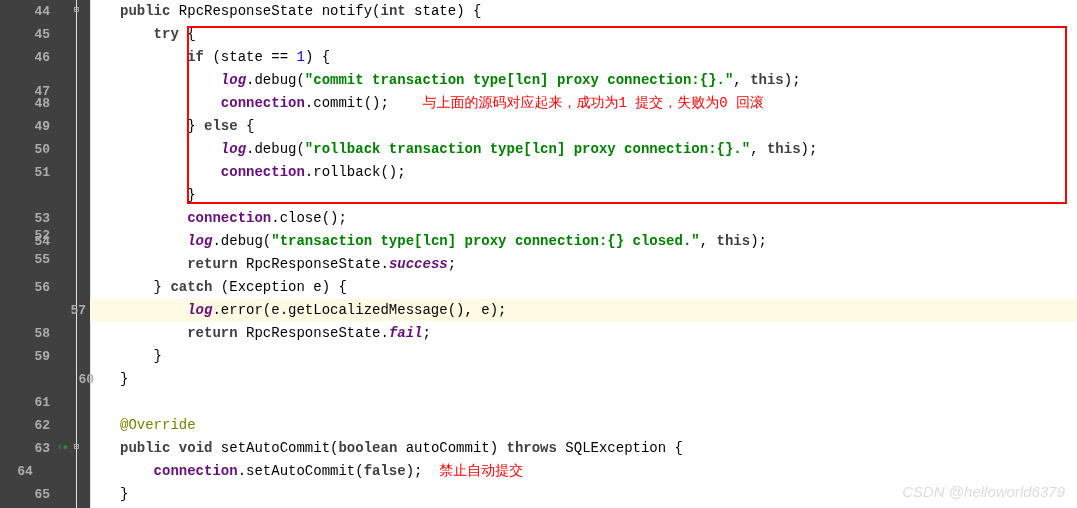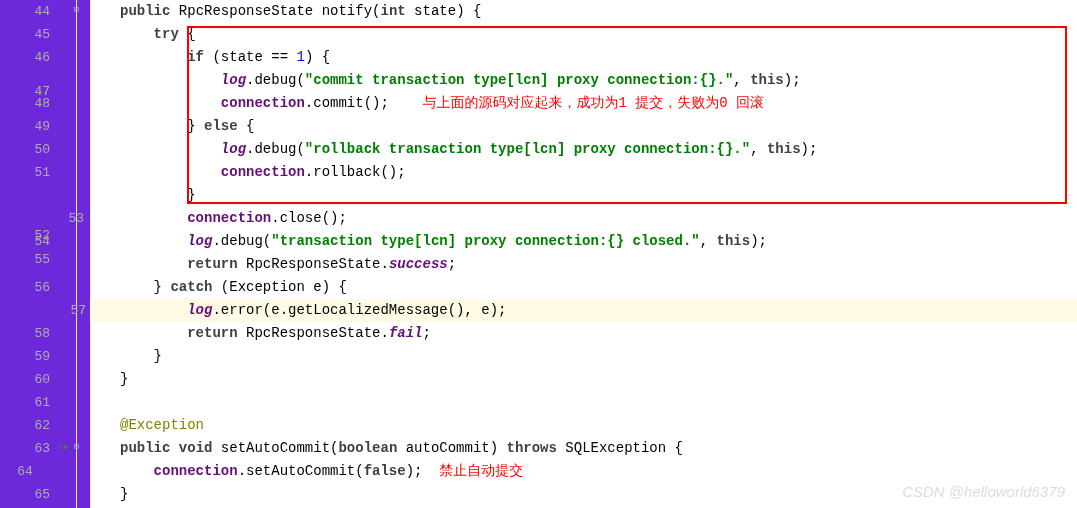--- a/index.html
+++ b/index.html
@@ -12,22 +12,23 @@
     width: 1077px;
     height: 508px;
     overflow: hidden;
   }
   .gutter {
     position: absolute;
     left: 0;
     top: 0;
     width: 90px;
     height: 100%;
-    background: #6d28d9;
+    background: #404040;
     border-right: 1px solid #e4e4e4;
+    font-weight: bold;
   }
   .line-num {
     position: absolute;
     left: 0;
     width: 50px;
     text-align: right;
     color: #adadad;
     font-size: 13px;
   }
   .fold-line {
@@ -109,28 +110,28 @@
   <div class="fold-line"></div>
 <div class="line-num" style="top: 4px;">44</div>
     <div class="line-num" style="top: 27px;">45</div>
     <div class="line-num" style="top: 50px;">46</div>
     <div class="line-num" style="top: 84px;">47</div>
     <div class="line-num" style="top: 96px;">48</div>
     <div class="line-num" style="top: 119px;">49</div>
     <div class="line-num" style="top: 142px;">50</div>
     <div class="line-num" style="top: 165px;">51</div>
     <div class="line-num" style="top: 188px; margin-top: 40px;">52</div>
-    <div class="line-num" style="top: 211px; padding-left: 34px;">53</div>
+    <div class="line-num" style="top: 211px;">53</div>
     <div class="line-num" style="top: 234px;">54</div>
     <div class="line-num" style="top: 252px;">55</div>
     <div class="line-num" style="top: 280px;">56</div>
     <div class="line-num" style="top: 303px; padding-left: 36px;">57</div>
     <div class="line-num" style="top: 326px;">58</div>
     <div class="line-num" style="top: 349px;">59</div>
-    <div class="line-num" style="top: 372px;">60</div>
+    <div class="line-num" style="top: 372px; padding-left: 44px;">60</div>
     <div class="line-num" style="top: 395px;">61</div>
     <div class="line-num" style="top: 418px;">62</div>
     <div class="line-num" style="top: 441px;">63</div>
     <div class="line-num" style="top: 464px; text-align: center;">64</div>
     <div class="line-num" style="top: 487px;">65</div>
     <div class="fold-mark" style="top: 6px;">⊟</div>
     <div class="fold-mark" style="top: 443px;">⊟</div>
   </div>
 
 <div class="bulb">💡</div>
@@ -165,21 +166,21 @@
   <div class="code-line" style="top:276px">    } <span class="kw">catch</span> (<span>Exception</span> <span>e</span>) {</div>
 
   <div class="code-line hl-line" style="top:299px">        <span class="fielditalic">log</span><span>.error(e.getLocalizedMessage(), e);</span></div>
 
   <div class="code-line" style="top:322px">        <span class="kw">return</span> <span>RpcResponseState.</span><span class="fielditalic">fail</span>;</div>
 
   <div class="code-line" style="top:345px">    }</div>
   <div class="code-line" style="top:368px">}</div>
   <div class="code-line" style="top:391px"> </div>
 
-  <div class="code-line" style="top:414px"><span class="anno">@Exception</span></div>
+  <div class="code-line" style="top:414px"><span class="anno">@Override</span></div>
 
   <div class="code-line" style="top:437px"><span class="kw">public</span> <span class="kw">void</span> <span>setAutoCommit</span>(<span class="kw">boolean</span> <span>autoCommit</span>) <span class="kw">throws</span> <span>SQLException</span> {</div>
 
   <div class="code-line" style="top:460px">    <span class="field">connection</span><span>.setAutoCommit(</span><span class="kw">false</span><span>);</span>  <span class="comment-red">禁止自动提交</span></div>
 
   <div class="code-line" style="top:483px">}</div>
 
   <div class="red-box" style="left:97px; top:26px; width:876px; height:174px;"></div>
 </div>
 

